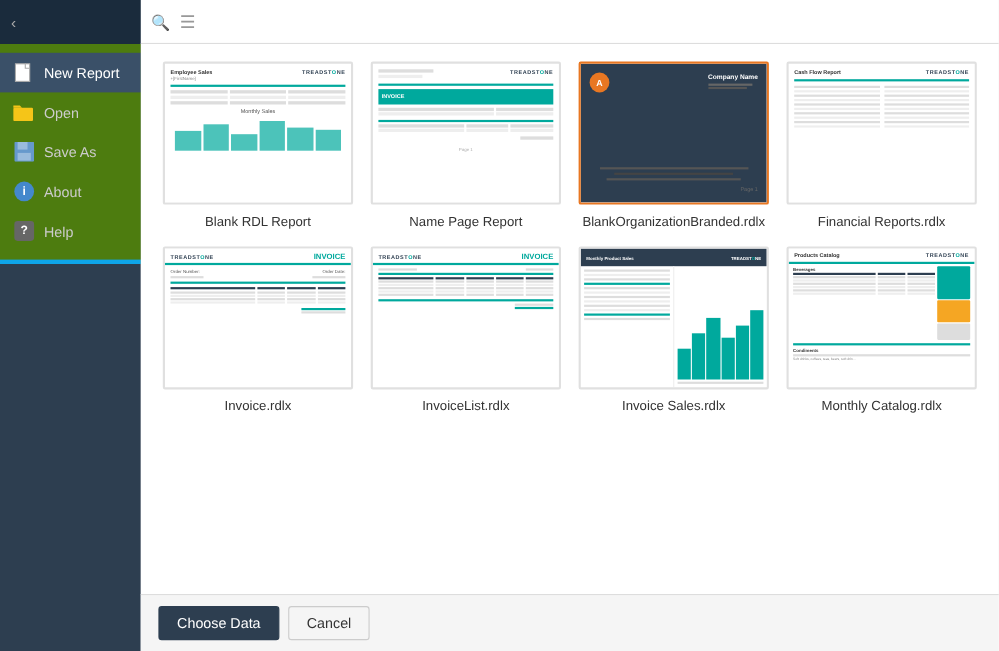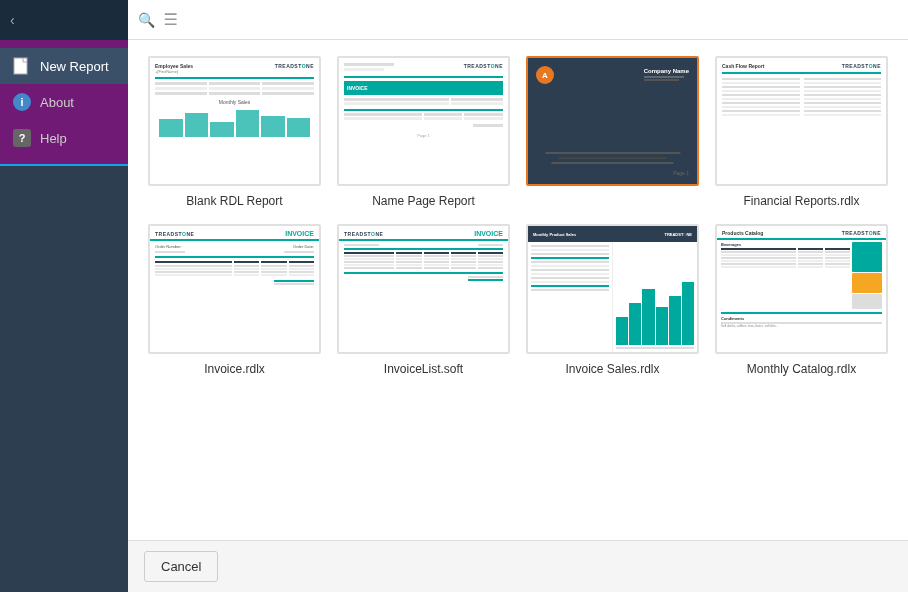--- a/index.html
+++ b/index.html
@@ -23,23 +23,23 @@
       color: white;
       font-size: 12px;
       cursor: pointer;
     }
     .sidebar-header-arrow {
       color: #aaa;
       font-size: 14px;
       margin-right: 6px;
     }
     .sidebar-top {
-      background: #701a75;
+      background: #4d7c0f;
       padding: 8px 0;
-      border-bottom: 2px solid #0ea5e9;
+      border-bottom: 4px solid #0ea5e9;
     }
     .sidebar-item {
       display: flex;
       align-items: center;
       padding: 8px 12px;
       color: #ccc;
       cursor: pointer;
       font-size: 13px;
       gap: 8px;
     }
@@ -186,20 +186,39 @@
       <div class="icon-box">
         <svg width="18" height="18" viewBox="0 0 18 18" fill="none">
           <rect x="1" y="1" width="13" height="16" fill="white" stroke="#aaa" stroke-width="1"></rect>
           <polyline points="10,1 10,5 14,5" fill="white" stroke="#aaa" stroke-width="1"></polyline>
         </svg>
       </div>
       <span>New Report</span>
     </div>
     <div class="sidebar-item">
       <div class="icon-box">
+        <svg width="20" height="16" viewBox="0 0 20 16" fill="none">
+          <rect x="0" y="4" width="18" height="12" rx="1" fill="#f5c518"></rect>
+          <path d="M0 4 L0 2 L6 2 L8 4" fill="#f5c518"></path>
+        </svg>
+      </div>
+      <span>Open</span>
+    </div>
+    <div class="sidebar-item">
+      <div class="icon-box">
+        <svg width="18" height="18" viewBox="0 0 18 18" fill="none">
+          <rect x="0" y="0" width="18" height="18" rx="1" fill="#6699cc"></rect>
+          <rect x="3" y="0" width="9" height="7" fill="#99bbdd"></rect>
+          <rect x="3" y="10" width="12" height="7" fill="#99bbdd"></rect>
+        </svg>
+      </div>
+      <span>Save As</span>
+    </div>
+    <div class="sidebar-item">
+      <div class="icon-box">
         <div class="about-icon">i</div>
       </div>
       <span>About</span>
     </div>
     <div class="sidebar-item">
       <div class="icon-box">
         <div class="help-icon">?</div>
       </div>
       <span>Help</span>
     </div>
@@ -309,20 +328,21 @@
               <div style="height:2px;width:35px;background:#555;margin-top:1px;"></div>
             </div>
             <div style="position:absolute;bottom:20px;left:50%;transform:translateX(-50%);font-size:5px;color:#888;width:80%;text-align:center;">
               <div style="height:2px;background:#555;margin-bottom:3px;width:100%;"></div>
               <div style="height:2px;background:#444;margin-bottom:3px;width:80%;margin:0 auto 3px;"></div>
               <div style="height:2px;background:#555;margin-bottom:3px;width:90%;margin:0 auto;"></div>
             </div>
             <div style="position:absolute;bottom:8px;right:8px;font-size:5px;color:#666;">Page 1</div>
           </div>
         </div>
+        <div class="template-name">BlankOrganizationBranded.rdlx</div>
       </div>
 
       <div class="template-item">
         <div class="template-thumb">
           <div style="width:100%;height:100%;background:white;padding:5px;">
             <div style="display:flex;justify-content:space-between;align-items:center;margin-bottom:3px;">
               <div style="font-size:5px;color:#333;font-weight:bold;">Cash Flow Report</div>
               <div style="font-size:5px;font-weight:bold;color:#2d3e50;letter-spacing:0.5px;">TREADST<span style="color:#00a99d;">O</span>NE</div>
             </div>
             <div style="height:2px;background:#00a99d;margin-bottom:4px;"></div>
@@ -472,21 +492,21 @@
                 <div style="flex:1;height:2px;background:#ddd;"></div>
               </div>
               <div style="height:2px;background:#00a99d;margin-top:3px;margin-bottom:2px;"></div>
               <div style="text-align:right;">
                 <div style="height:2px;width:35px;background:#ddd;margin-left:auto;margin-bottom:1px;"></div>
                 <div style="height:2px;width:35px;background:#00a99d;margin-left:auto;"></div>
               </div>
             </div>
           </div>
         </div>
-        <div class="template-name">InvoiceList.soft</div>
+        <div class="template-name">InvoiceList.rdlx</div>
       </div>
 
       <div class="template-item">
         <div class="template-thumb">
           <div style="width:100%;height:100%;background:white;padding:0;">
             <div style="background:#2d3e50;height:16px;display:flex;align-items:center;justify-content:space-between;padding:0 5px;">
               <div style="font-size:4px;color:white;font-weight:bold;">Monthly Product Sales</div>
               <div style="font-size:4px;font-weight:bold;color:white;">TREADST<span style="color:#00a99d;">O</span>NE</div>
             </div>
             <div style="display:flex;height:calc(100% - 16px);">
@@ -584,15 +604,16 @@
             </div>
           </div>
         </div>
         <div class="template-name">Monthly Catalog.rdlx</div>
       </div>
 
     </div>
   </div>
 
   <div class="footer">
+    <button class="btn btn-dark">Choose Data</button>
     <button class="btn btn-light">Cancel</button>
   </div>
 </div>
 
 </body></html>

